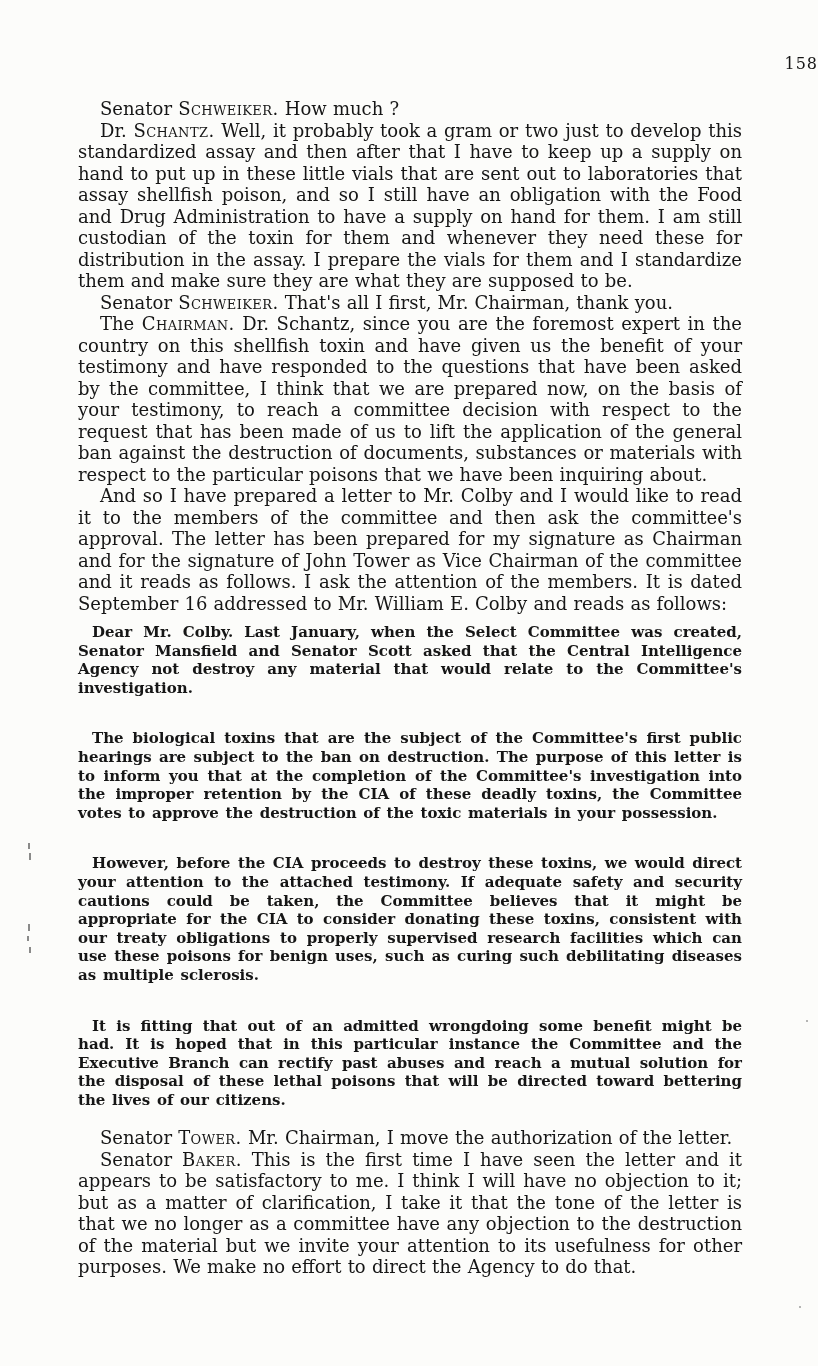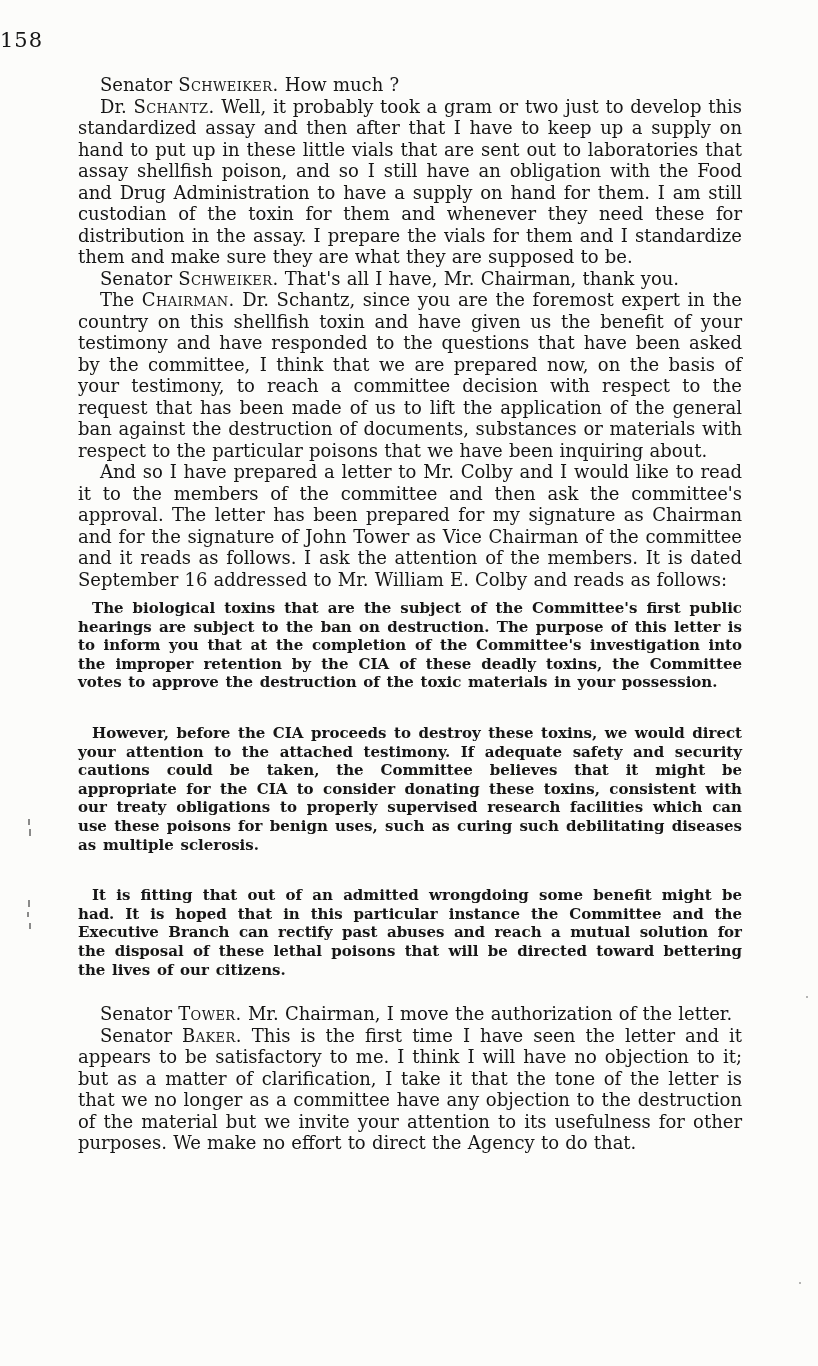--- a/index.html
+++ b/index.html
@@ -12,23 +12,23 @@
   }
   .page {
     position: relative;
     width: 818px;
     height: 1366px;
     background: #fcfcfa;
     color: #161616;
     font-family: "DejaVu Serif", "Liberation Serif", serif;
   }
   .page-number {
-    margin-top: 28px;
-    text-align: left;
-    font-size: 21px;
+    margin-top: 52px;
+    text-align: right;
+    font-size: 16px;
     line-height: 24px;
     letter-spacing: 1px;
   }
   .content {
     margin: 22px auto 0 78px;
     width: 664px;
   }
   .para {
     margin: 0;
     text-align: justify;
@@ -39,21 +39,21 @@
   }
   .para.letter {
     font-size: 15px;
     line-height: 18.6px;
     font-weight: bold;
     text-indent: 14px;
     word-spacing: 1.5px;
     margin-top: 32px;
   }
   .para.plain + .para.letter { margin-top: 9px; }
-  .para.letter + .para.dialogue { margin-top: 24px; }
+  .para.letter + .para.dialogue { margin-top: 18px; }
   .sc { font-variant: small-caps; letter-spacing: 0.4px; }
   .speck {
     position: absolute;
     background: #6d6d6d;
     opacity: 0.8;
   }
   .speck.s1 { left: 28px; top: 791px; width: 2px; height: 6px; }
   .speck.s2 { left: 29px; top: 801px; width: 2px; height: 7px; }
   .speck.s3 { left: 28px; top: 872px; width: 2px; height: 7px; }
   .speck.s4 { left: 27px; top: 884px; width: 2px; height: 5px; }
@@ -64,23 +64,24 @@
 </head>
 <body>
 
 <div class="page">
   <div class="page-number">158</div>
 
   <div class="content">
 
   <p class="para dialogue"><span><span>Senator </span><span class="sc">Schweiker.</span></span> <span>How much ?</span></p>
       <p class="para dialogue"><span><span>Dr. </span><span class="sc">Schantz.</span></span> <span>Well, it probably took a gram or two just to develop this standardized assay and then after that I have to keep up a supply on hand to put up in these little vials that are sent out to laboratories that assay shellfish poison, and so I still have an obligation with the Food and Drug Administration to have a supply on hand for them. I am still custodian of the toxin for them and whenever they need these for distribution in the assay. I prepare the vials for them and I standardize them and make sure they are what they are supposed to be.</span></p>
-      <p class="para dialogue"><span><span>Senator </span><span class="sc">Schweiker.</span></span> <span>That's all I have, Mr. Chairman, thank you.</span></p>
+      <p class="para dialogue"><span><span>Senator </span><span class="sc">Schweiker.</span></span> <span>That's all I first, Mr. Chairman, thank you.</span></p>
       <p class="para dialogue"><span><span>The </span><span class="sc">Chairman.</span></span> <span>Dr. Schantz, since you are the foremost expert in the country on this shellfish toxin and have given us the benefit of your testimony and have responded to the questions that have been asked by the committee, I think that we are prepared now, on the basis of your testimony, to reach a committee decision with respect to the request that has been made of us to lift the application of the general ban against the destruction of documents, substances or materials with respect to the particular poisons that we have been inquiring about.</span></p>
       <p class="para plain"><span>And so I have prepared a letter to Mr. Colby and I would like to read it to the members of the committee and then ask the committee's approval. The letter has been prepared for my signature as Chairman and for the signature of John Tower as Vice Chairman of the committee and it reads as follows. I ask the attention of the members. It is dated September 16 addressed to Mr. William E. Colby and reads as follows:</span></p>
+      <p class="para letter"><span>Dear Mr. Colby. Last January, when the Select Committee was created, Senator Mansfield and Senator Scott asked that the Central Intelligence Agency not destroy any material that would relate to the Committee's investigation.</span></p>
       <p class="para letter"><span>The biological toxins that are the subject of the Committee's first public hearings are subject to the ban on destruction. The purpose of this letter is to inform you that at the completion of the Committee's investigation into the improper retention by the CIA of these deadly toxins, the Committee votes to approve the destruction of the toxic materials in your possession.</span></p>
       <p class="para letter"><span>However, before the CIA proceeds to destroy these toxins, we would direct your attention to the attached testimony. If adequate safety and security cautions could be taken, the Committee believes that it might be appropriate for the CIA to consider donating these toxins, consistent with our treaty obligations to properly supervised research facilities which can use these poisons for benign uses, such as curing such debilitating diseases as multiple sclerosis.</span></p>
       <p class="para letter"><span>It is fitting that out of an admitted wrongdoing some benefit might be had. It is hoped that in this particular instance the Committee and the Executive Branch can rectify past abuses and reach a mutual solution for the disposal of these lethal poisons that will be directed toward bettering the lives of our citizens.</span></p>
       <p class="para dialogue"><span><span>Senator </span><span class="sc">Tower.</span></span> <span>Mr. Chairman, I move the authorization of the letter.</span></p>
       <p class="para dialogue"><span><span>Senator </span><span class="sc">Baker.</span></span> <span>This is the first time I have seen the letter and it appears to be satisfactory to me. I think I will have no objection to it; but as a matter of clarification, I take it that the tone of the letter is that we no longer as a committee have any objection to the destruction of the material but we invite your attention to its usefulness for other purposes. We make no effort to direct the Agency to do that.</span></p>
     </div>
 
   <div class="speck s1"></div>
   <div class="speck s2"></div>
   <div class="speck s3"></div>

